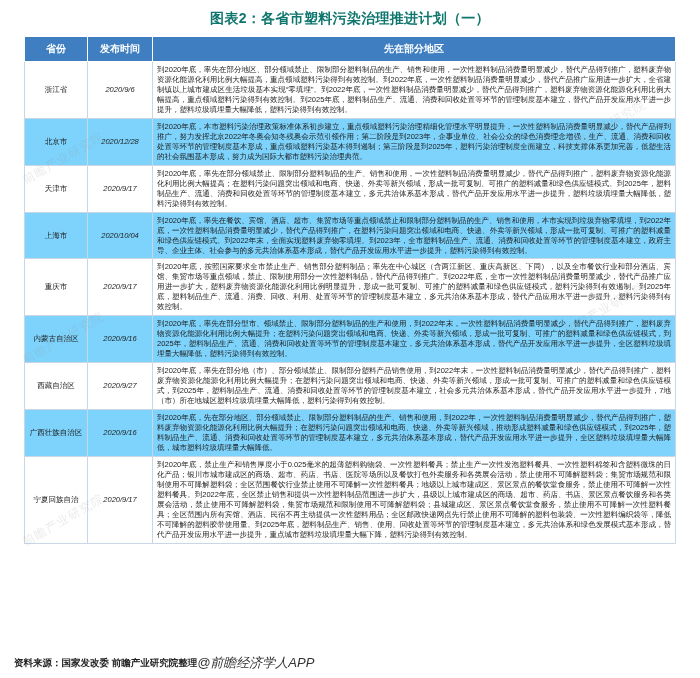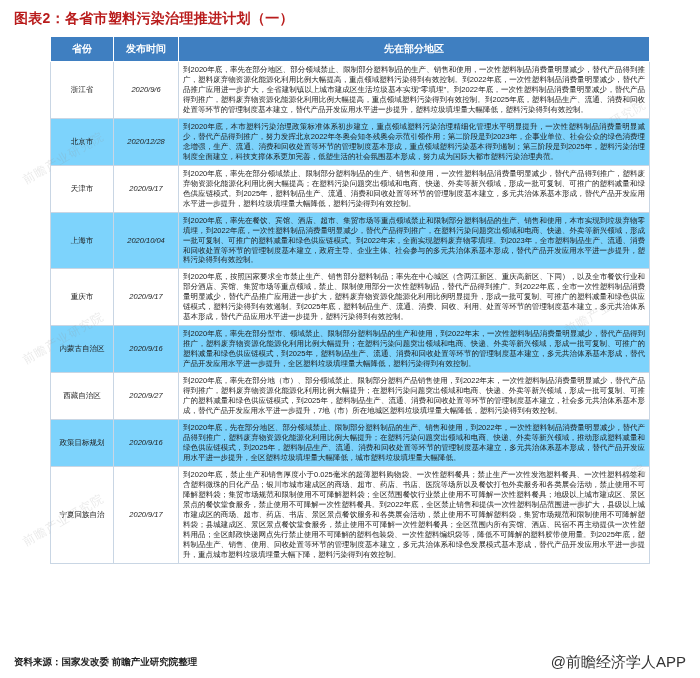--- a/index.html
+++ b/index.html
@@ -16,29 +16,29 @@
     overflow: hidden;
   }
   .page {
     width: 700px;
     height: 678px;
     position: relative;
     box-sizing: border-box;
     padding: 0 14px;
   }
   .title {
-    text-align: left;
+    text-align: center;
     font-size: 14px;
     font-weight: bold;
-    color: #b91c1c;
+    color: #0f766e;
     padding: 10px 0 8px 0;
     letter-spacing: 0.3px;
   }
   table.plan {
-    width: 600px;
+    width: 652px;
     border-collapse: collapse;
     table-layout: fixed;
     margin: 0 auto;
   }
   table.plan th {
     background: #3f7fc1;
     color: #ffffff;
     font-size: 10px;
     font-weight: bold;
     border: 1px solid #ffffff;
@@ -77,32 +77,32 @@
   }
   tr.odd td {
     background: #7dd3fc;
   }
   .footer {
     position: absolute;
     left: 14px;
     right: 14px;
     bottom: 6px;
     display: flex;
-    justify-content: space-between;
     align-items: center;
     font-size: 9px;
     color: #222222;
   }
   .footer .src {
     font-weight: bold;
     font-size: 9.5px;
   }
   .footer .brand {
-    font-size: 15px;
+    font-size: 13px;
     color: #333333;
+    font-style: italic;
   }
   .watermark {
     position: absolute;
     color: rgba(150, 150, 150, 0.20);
     font-size: 12px;
     letter-spacing: 1px;
     white-space: nowrap;
     pointer-events: none;
     transform: rotate(-30deg);
     font-family: "Liberation Sans", "DejaVu Sans", sans-serif;
@@ -159,21 +159,21 @@
         <td class="prov">内蒙古自治区</td>
         <td class="date">2020/9/16</td>
         <td class="goal">到2020年底，率先在部分型市、领域禁止、限制部分塑料制品的生产和使用，到2022年末，一次性塑料制品消费量明显减少，替代产品得到推广，塑料废弃物资源化能源化利用比例大幅提升；在塑料污染问题突出领域和电商、快递、外卖等新兴领域，形成一批可复制、可推广的塑料减量和绿色供应链模式，到2025年，塑料制品生产、流通、消费和回收处置等环节的管理制度基本建立，多元共治体系基本形成，替代产品开发应用水平进一步提升，全区塑料垃圾填埋量大幅降低，塑料污染得到有效控制。</td>
       </tr>
       <tr class="even">
         <td class="prov">西藏自治区</td>
         <td class="date">2020/9/27</td>
         <td class="goal">到2020年底，率先在部分地（市）、部分领域禁止、限制部分塑料产品销售使用，到2022年末，一次性塑料制品消费量明显减少，替代产品得到推广，塑料废弃物资源化能源化利用比例大幅提升；在塑料污染问题突出领域和电商、快递、外卖等新兴领域，形成一批可复制、可推广的塑料减量和绿色供应链模式，到2025年，塑料制品生产、流通、消费和回收处置等环节的管理制度基本建立，社会多元共治体系基本形成，替代产品开发应用水平进一步提升，7地（市）所在地城区塑料垃圾填埋量大幅降低，塑料污染得到有效控制。</td>
       </tr>
       <tr class="odd">
-        <td class="prov">政策目标规划</td>
+        <td class="prov">广西壮族自治区</td>
         <td class="date">2020/9/16</td>
         <td class="goal">到2020年底，先在部分地区、部分领域禁止、限制部分塑料制品的生产、销售和使用，到2022年，一次性塑料制品消费量明显减少，替代产品得到推广，塑料废弃物资源化能源化利用比例大幅提升；在塑料污染问题突出领域和电商、快递、外卖等新兴领域，推动形成塑料减量和绿色供应链模式，到2025年，塑料制品生产、流通、消费和回收处置等环节的管理制度基本建立，多元共治体系基本形成，替代产品开发应用水平进一步提升，全区塑料垃圾填埋量大幅降低，城市塑料垃圾填埋量大幅降低。</td>
       </tr>
       <tr class="even">
         <td class="prov">宁夏回族自治</td>
         <td class="date">2020/9/17</td>
         <td class="goal">到2020年底，禁止生产和销售厚度小于0.025毫米的超薄塑料购物袋、一次性塑料餐具；禁止生产一次性发泡塑料餐具、一次性塑料棉签和含塑料微珠的日化产品；银川市城市建成区的商场、超市、药店、书店、医院等场所以及餐饮打包外卖服务和各类展会活动，禁止使用不可降解塑料袋；集贸市场规范和限制使用不可降解塑料袋；全区范围餐饮行业禁止使用不可降解一次性塑料餐具；地级以上城市建成区、景区景点的餐饮堂食服务，禁止使用不可降解一次性塑料餐具。到2022年底，全区禁止销售和提供一次性塑料制品范围进一步扩大，县级以上城市建成区的商场、超市、药店、书店、景区景点餐饮服务和各类展会活动，禁止使用不可降解塑料袋，集贸市场规范和限制使用不可降解塑料袋；县城建成区、景区景点餐饮堂食服务，禁止使用不可降解一次性塑料餐具；全区范围内所有宾馆、酒店、民宿不再主动提供一次性塑料用品；全区邮政快递网点先行禁止使用不可降解的塑料包装袋、一次性塑料编织袋等，降低不可降解的塑料胶带使用量。到2025年底，塑料制品生产、销售、使用、回收处置等环节的管理制度基本建立，多元共治体系和绿色发展模式基本形成，替代产品开发应用水平进一步提升，重点城市塑料垃圾填埋量大幅下降，塑料污染得到有效控制。</td>
       </tr>
     </tbody>
   </table>

